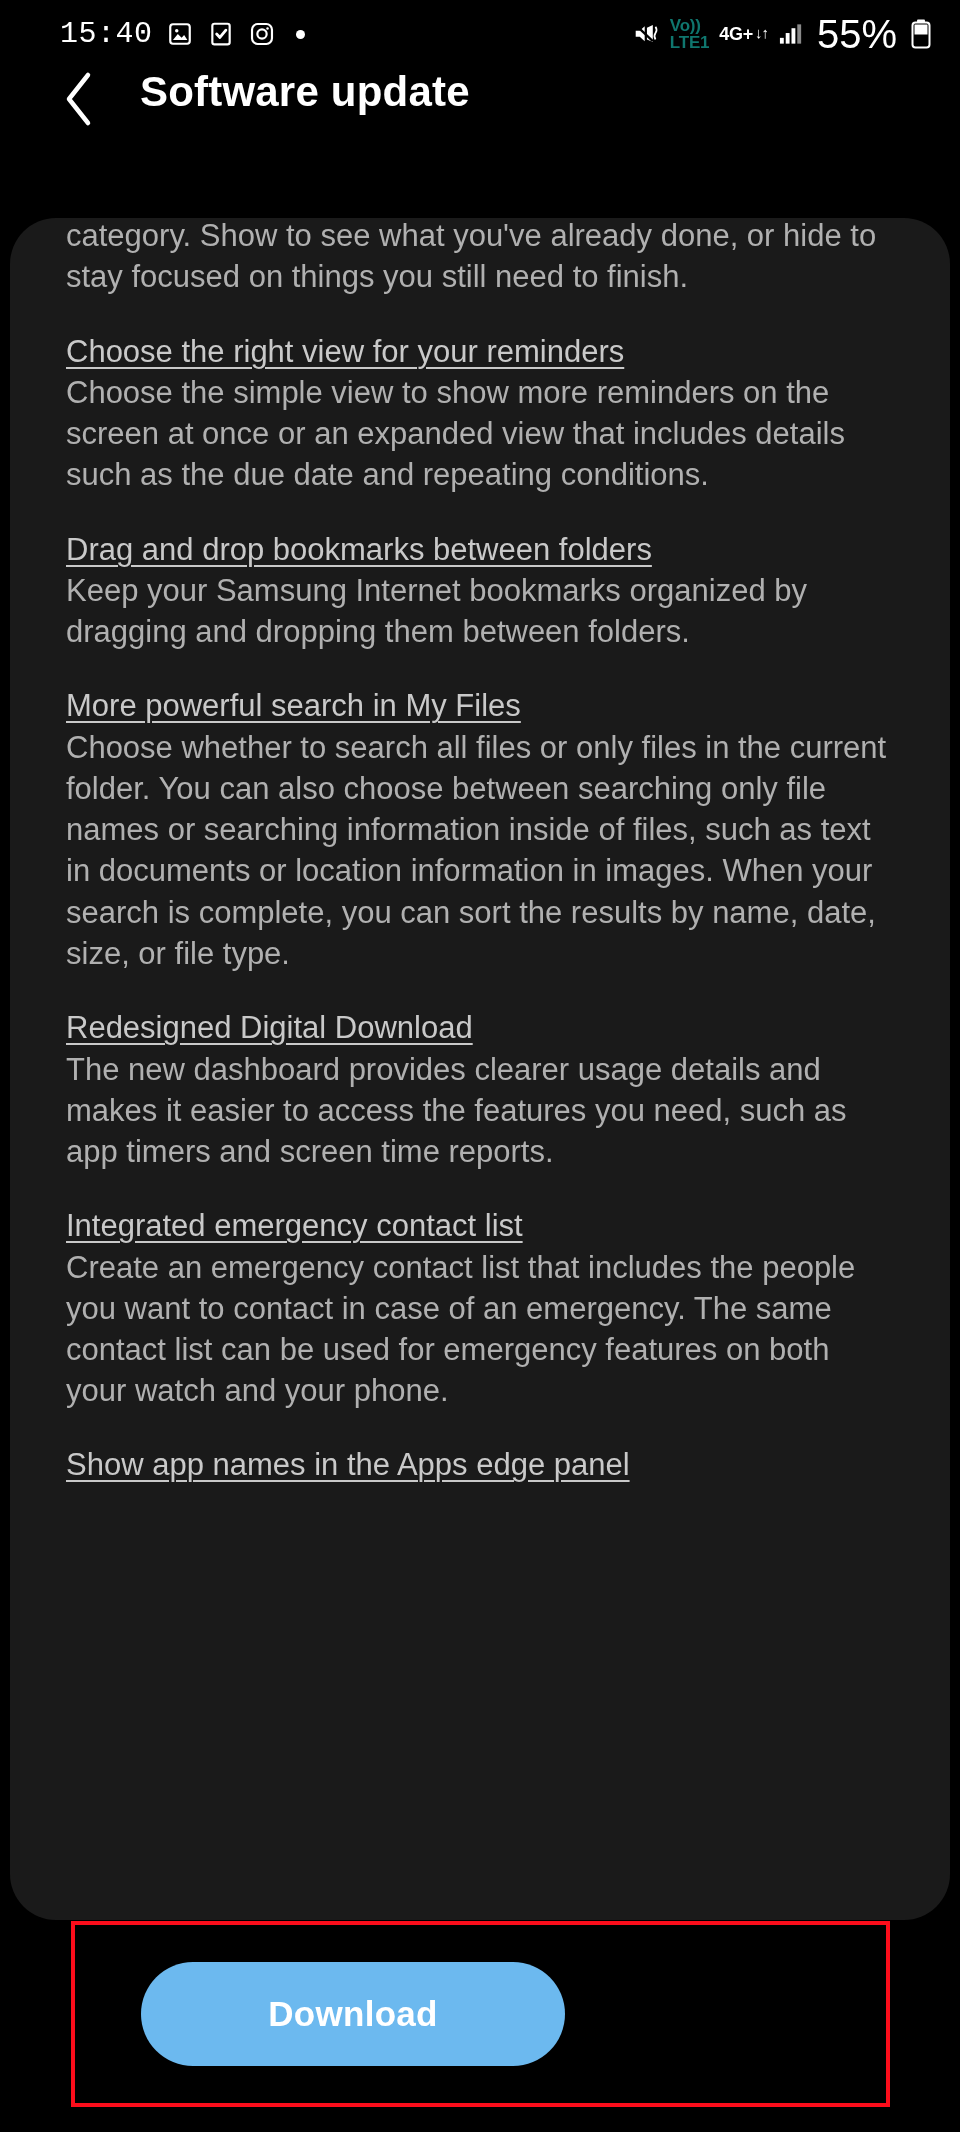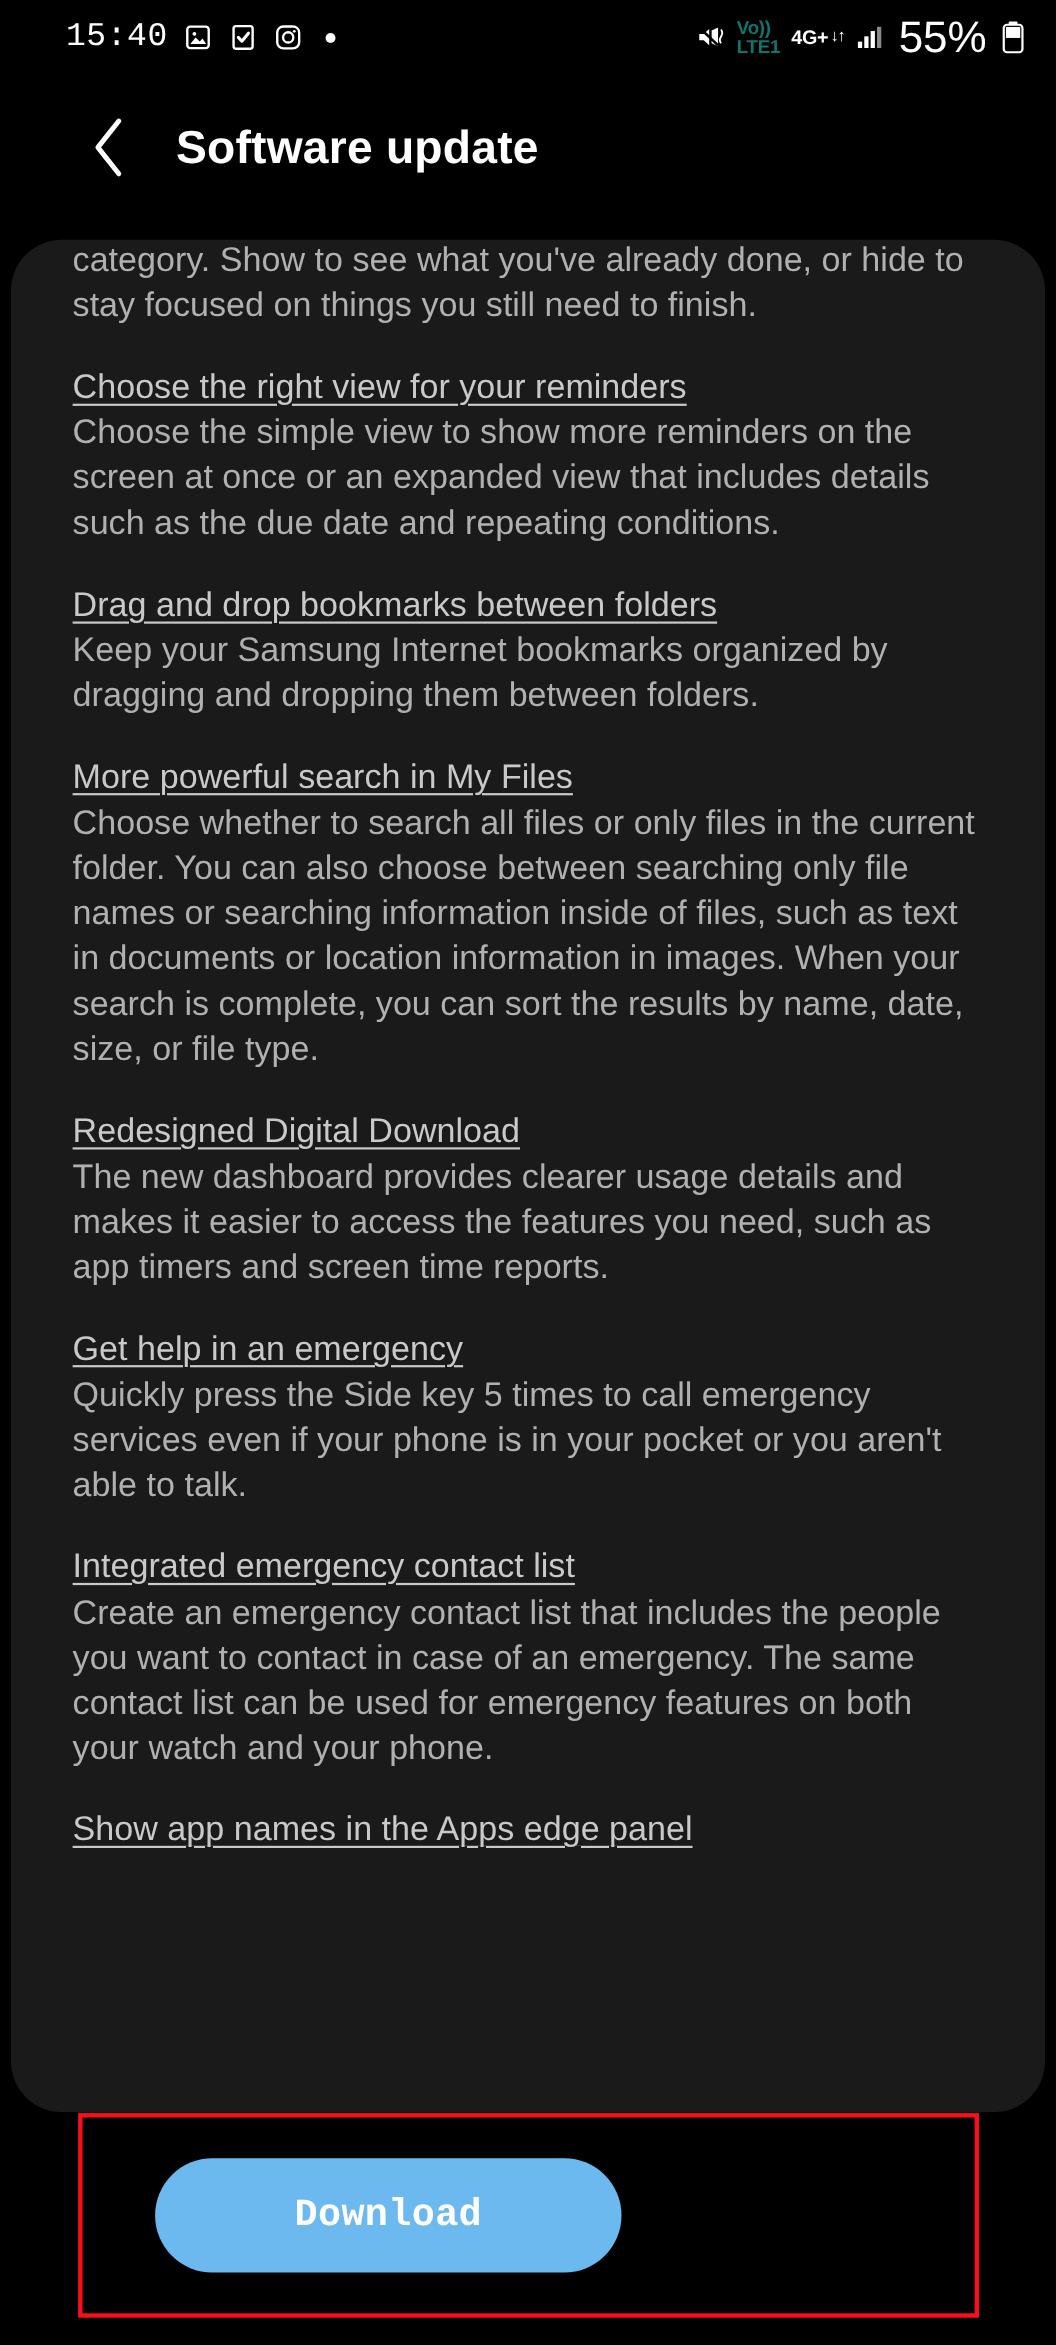--- a/index.html
+++ b/index.html
@@ -109,22 +109,22 @@
   }
 
   
   .app-bar {
     position: absolute;
     top: 68px;
     left: 0;
     width: 960px;
     height: 132px;
     display: flex;
-    align-items: center;
-    padding-left: 68px;
+    align-items: flex-start;
+    padding-left: 48px;
     box-sizing: border-box;
   }
   .back-btn {
     width: 62px;
     height: 62px;
     display: flex;
     align-items: center;
     justify-content: center;
     cursor: pointer;
   }
@@ -191,21 +191,21 @@
   .download-btn {
     position: absolute;
     left: 141px;
     top: 1962px;
     width: 424px;
     height: 104px;
     background: #6cb9ef;
     border: none;
     border-radius: 52px;
     color: #ffffff;
-    font-family: Liberation Mono, monospace;
+    font-family: Liberation Sans, sans-serif;
     font-size: 35px;
     font-weight: bold;
     letter-spacing: 0.3px;
     cursor: pointer;
     display: flex;
     align-items: center;
     justify-content: center;
   }
 </style>
 </head>
@@ -313,24 +313,20 @@
       <div class="section">
         <p class="sec-title">More powerful search in My Files</p>
         <p class="sec-body">Choose whether to search all files or only files in the current folder. You can also choose between searching only file names or searching information inside of files, such as text in documents or location information in images. When your search is complete, you can sort the results by name, date, size, or file type.</p>
       </div>
 
       <div class="section">
         <p class="sec-title">Redesigned Digital Download</p>
         <p class="sec-body">The new dashboard provides clearer usage details and makes it easier to access the features you need, such as app timers and screen time reports.</p>
       </div>
 
-      <div class="section">
-        <p class="sec-title">Get help in an emergency</p>
-        <p class="sec-body">Quickly press the Side key 5 times to call emergency services even if your phone is in your pocket or you aren't able to talk.</p>
-      </div>
 
       <div class="section">
         <p class="sec-title">Integrated emergency contact list</p>
         <p class="sec-body">Create an emergency contact list that includes the people you want to contact in case of an emergency. The same contact list can be used for emergency features on both your watch and your phone.</p>
       </div>
 
       <div class="section">
         <p class="sec-title">Show app names in the Apps edge panel</p>
       </div>
 

